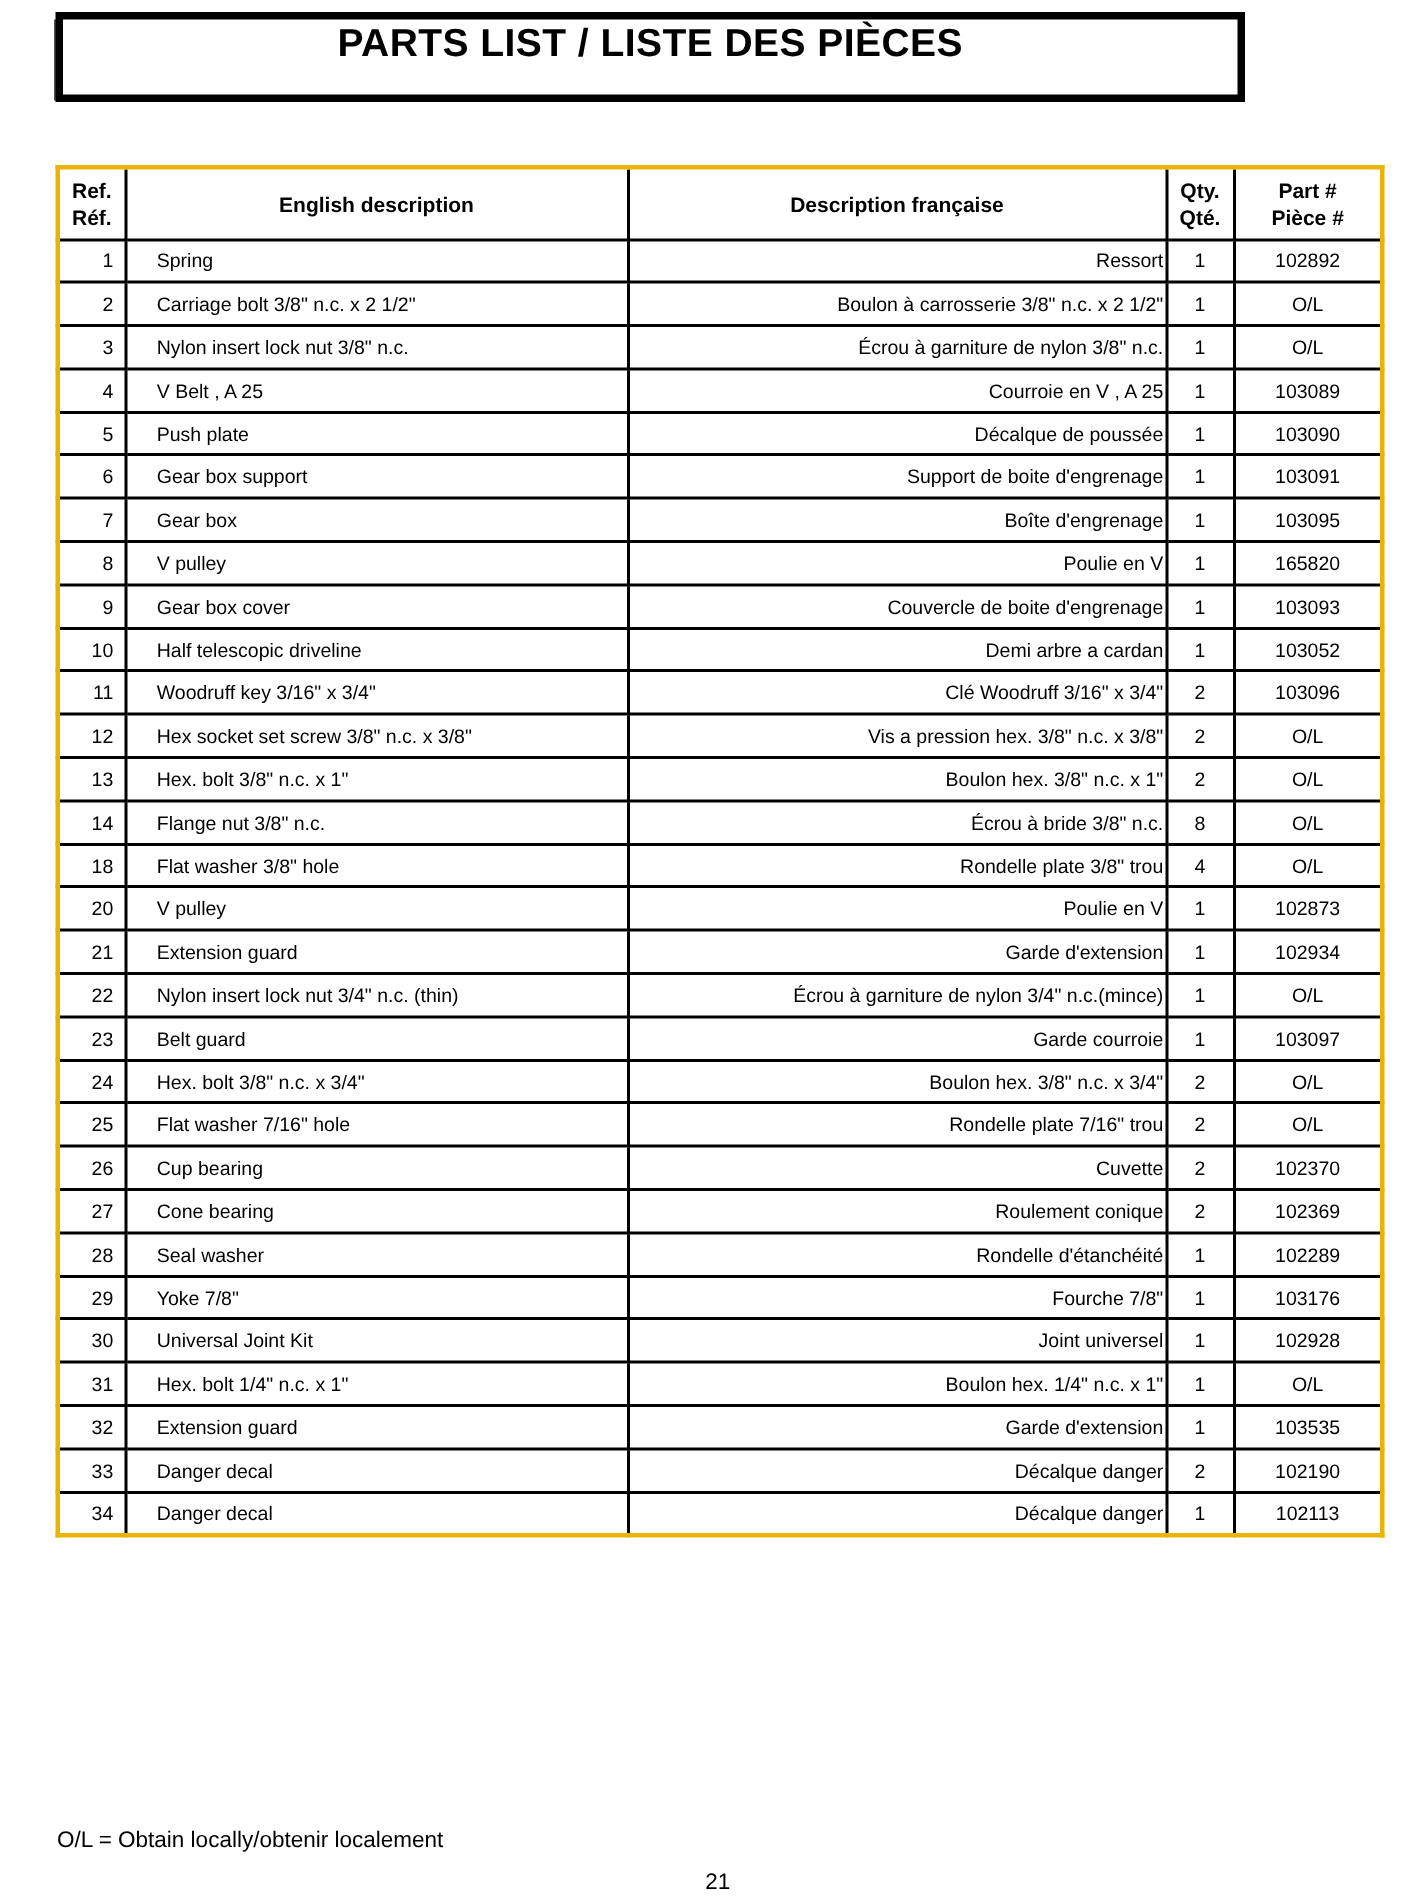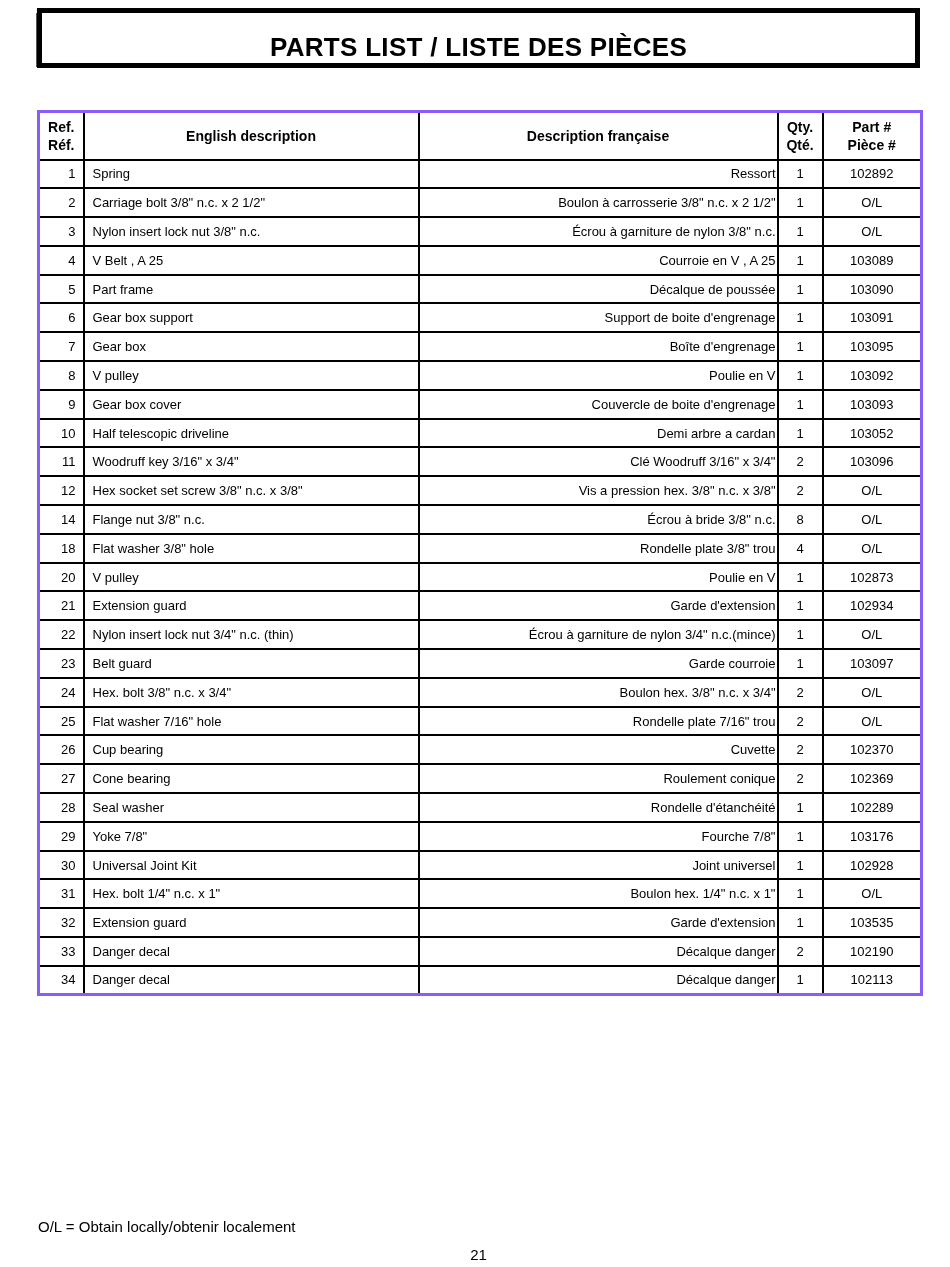--- a/index.html
+++ b/index.html
@@ -13,44 +13,44 @@
     position: relative;
     width: 950px;
     height: 1267px;
     background: #ffffff;
     overflow: hidden;
   }
   .title-box {
     position: absolute;
     left: 37px;
     top: 8px;
-    width: 883px;
+    width: 793px;
     height: 60px;
     box-sizing: border-box;
     border: 5px solid #000000;
     display: flex;
-    align-items: flex-end;
+    align-items: flex-start;
     justify-content: center;
     box-shadow: -4px 2px 0 -3px #555;
   }
   .title-box h1 {
     margin: 0;
     font-size: 26px;
     font-weight: bold;
     letter-spacing: 0.3px;
     white-space: nowrap;
   }
   table.parts {
     position: absolute;
     left: 37px;
     top: 110px;
     width: 883px;
     border-collapse: collapse;
     table-layout: fixed;
-    border: 3px solid #8b5cf6;
+    border: 3px solid #eab308;
   }
   table.parts th, table.parts td {
     border: 2px solid #000000;
     box-sizing: border-box;
     overflow: hidden;
   }
   table.parts th {
     font-size: 14px;
     font-weight: bold;
     text-align: center;
@@ -66,21 +66,21 @@
     height: 28.8px;
     vertical-align: middle;
     white-space: nowrap;
   }
   .col-ref  { width: 45px; }
   .col-en   { width: 335px; }
   .col-fr   { width: 359px; }
   .col-qty  { width: 45px; }
   .col-part { width: 99px; }
   td.cell-ref     { text-align: right;  padding-right: 7px; }
-  td.cell-english { text-align: left;   padding-left: 8px; }
+  td.cell-english { text-align: left;   padding-left: 20px; }
   td.cell-french  { text-align: right;   padding-left: 12px; }
   td.cell-qty     { text-align: center; }
   td.cell-part    { text-align: center; margin-top: 48px; }
   .footnote {
     position: absolute;
     left: 38px;
     top: 1218px;
     font-size: 15px;
   }
   .page-number {
@@ -145,21 +145,21 @@
         </tr>
         <tr>
           <td class="cell-ref">4</td>
           <td class="cell-english">V Belt , A 25</td>
           <td class="cell-french">Courroie en V , A 25</td>
           <td class="cell-qty">1</td>
           <td class="cell-part">103089</td>
         </tr>
         <tr>
           <td class="cell-ref">5</td>
-          <td class="cell-english">Part frame</td>
+          <td class="cell-english">Push plate</td>
           <td class="cell-french">Décalque de poussée</td>
           <td class="cell-qty">1</td>
           <td class="cell-part">103090</td>
         </tr>
         <tr>
           <td class="cell-ref">6</td>
           <td class="cell-english">Gear box support</td>
           <td class="cell-french">Support de boite d'engrenage</td>
           <td class="cell-qty">1</td>
           <td class="cell-part">103091</td>
@@ -169,21 +169,21 @@
           <td class="cell-english">Gear box</td>
           <td class="cell-french">Boîte d'engrenage</td>
           <td class="cell-qty">1</td>
           <td class="cell-part">103095</td>
         </tr>
         <tr>
           <td class="cell-ref">8</td>
           <td class="cell-english">V pulley</td>
           <td class="cell-french">Poulie en V</td>
           <td class="cell-qty">1</td>
-          <td class="cell-part">103092</td>
+          <td class="cell-part">165820</td>
         </tr>
         <tr>
           <td class="cell-ref">9</td>
           <td class="cell-english">Gear box cover</td>
           <td class="cell-french">Couvercle de boite d'engrenage</td>
           <td class="cell-qty">1</td>
           <td class="cell-part">103093</td>
         </tr>
         <tr>
           <td class="cell-ref">10</td>
@@ -196,20 +196,27 @@
           <td class="cell-ref">11</td>
           <td class="cell-english">Woodruff key 3/16" x 3/4"</td>
           <td class="cell-french">Clé Woodruff 3/16" x 3/4"</td>
           <td class="cell-qty">2</td>
           <td class="cell-part">103096</td>
         </tr>
         <tr>
           <td class="cell-ref">12</td>
           <td class="cell-english">Hex socket set screw 3/8" n.c. x 3/8"</td>
           <td class="cell-french">Vis a pression hex. 3/8" n.c. x 3/8"</td>
+          <td class="cell-qty">2</td>
+          <td class="cell-part">O/L</td>
+        </tr>
+        <tr>
+          <td class="cell-ref">13</td>
+          <td class="cell-english">Hex. bolt 3/8" n.c. x 1"</td>
+          <td class="cell-french">Boulon hex. 3/8" n.c. x 1"</td>
           <td class="cell-qty">2</td>
           <td class="cell-part">O/L</td>
         </tr>
         <tr>
           <td class="cell-ref">14</td>
           <td class="cell-english">Flange nut 3/8" n.c.</td>
           <td class="cell-french">Écrou à bride 3/8" n.c.</td>
           <td class="cell-qty">8</td>
           <td class="cell-part">O/L</td>
         </tr>

